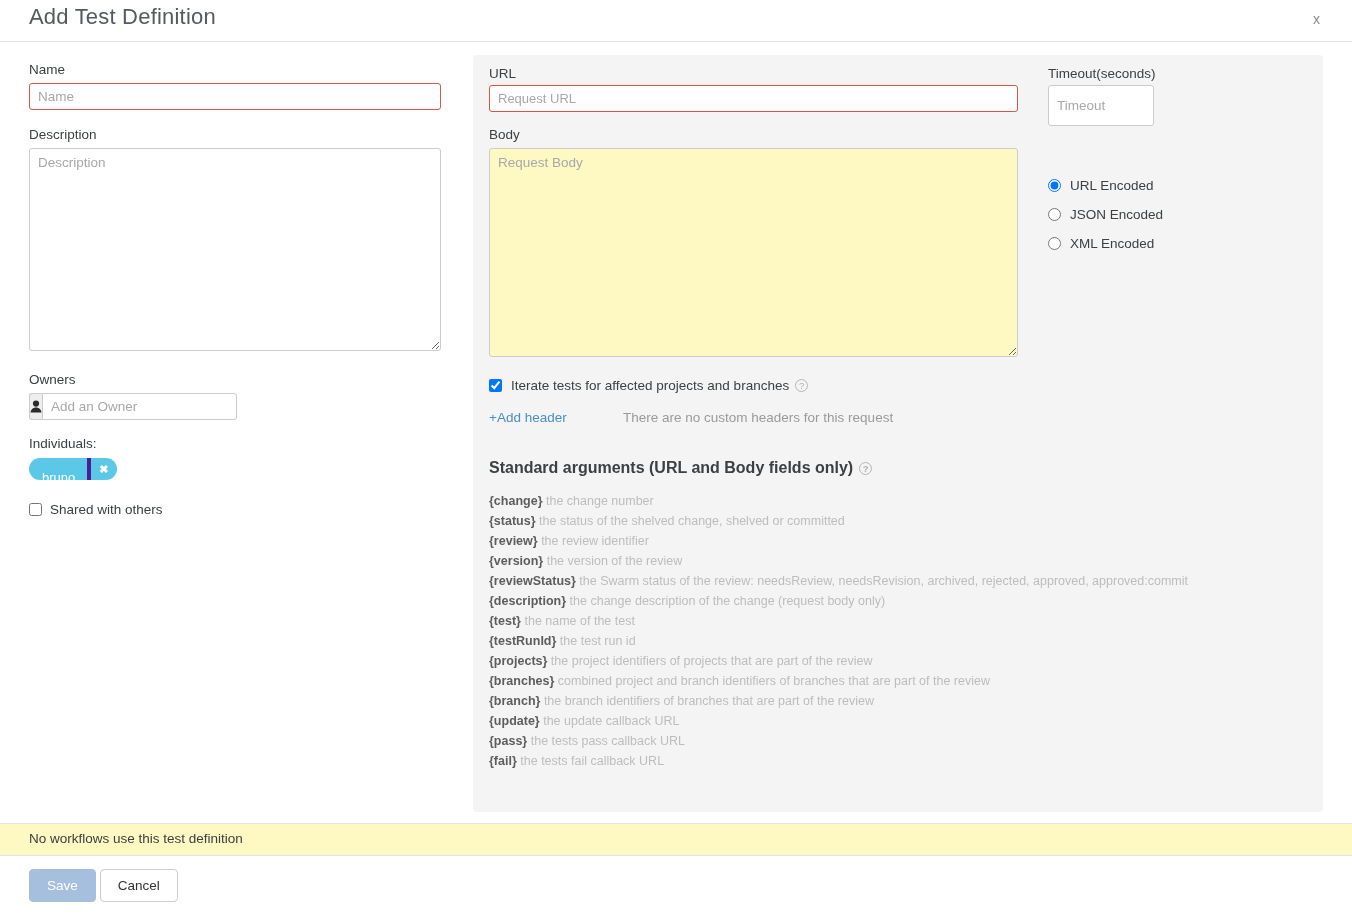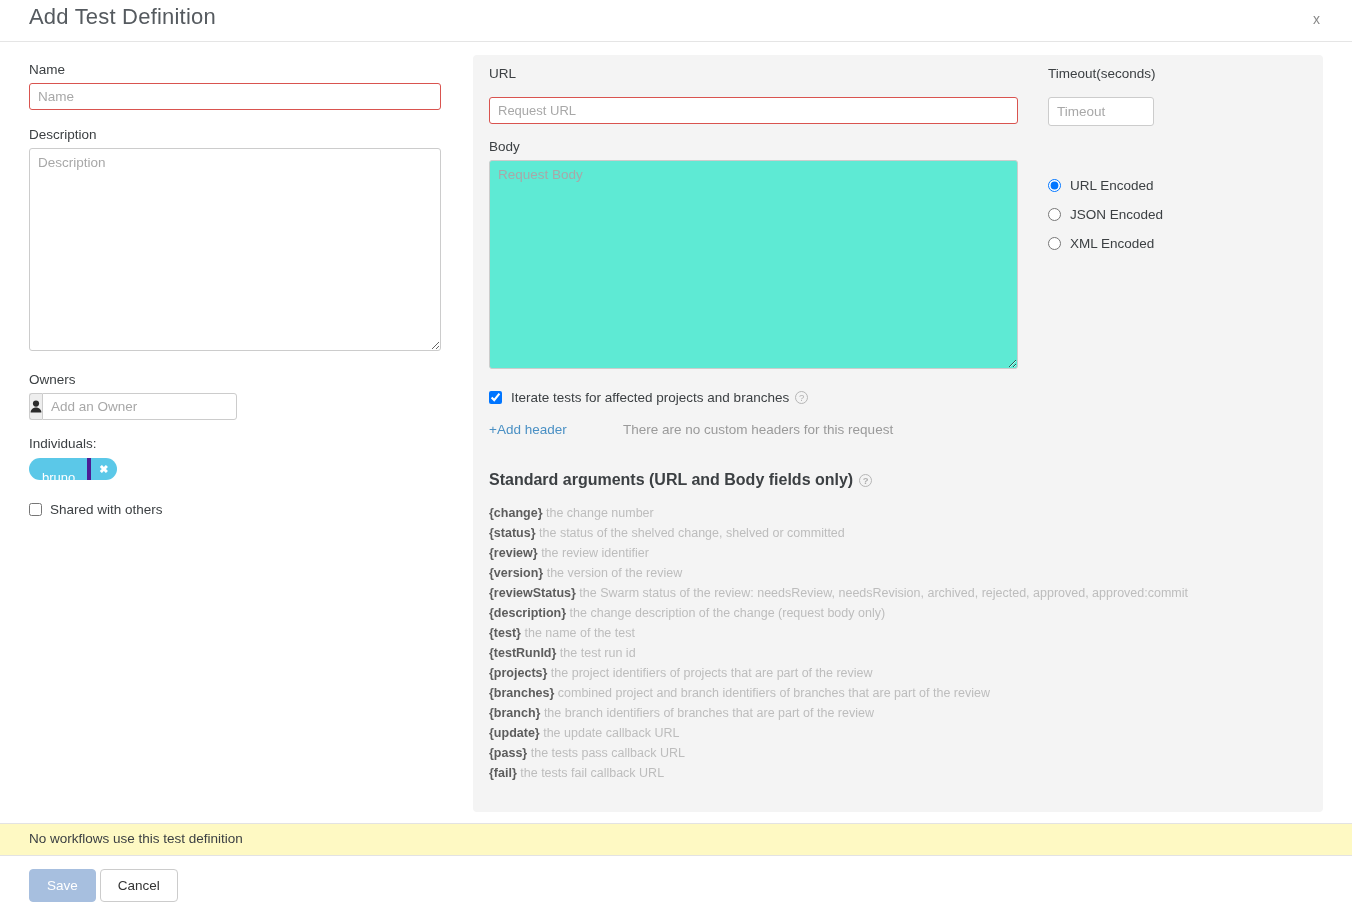--- a/index.html
+++ b/index.html
@@ -86,40 +86,40 @@
     width: 13px; height: 13px; margin: 0; cursor: pointer;
   }
 
   
   .right-panel {
     position: absolute; left: 473px; top: 55px; width: 850px; height: 757px;
     background: #f4f4f4; border-radius: 4px;
   }
   .rp-inner { position: absolute; left: 16px; top: 11px; }
 
-  .url-label { font-size: 13.5px; color: #3c4043; margin-bottom: 16px; }
+  .url-label { font-size: 13.5px; color: #3c4043; margin-bottom: 4px; }
   .url-input {
     width: 529px; height: 27px; border: 1px solid #d9534f; border-radius: 3px;
     padding: 3px 8px; font-size: 13px; color: #444; background: #fff;
     font-family: "Liberation Sans", sans-serif; outline: none;
   }
   .url-input::placeholder { color: #a8a8a8; }
 
   .timeout-wrap { position: absolute; left: 575px; top: 11px; }
   .timeout-input {
-    width: 106px; height: 29px; border: 1px solid #cccccc; border-radius: 3px;
+    width: 106px; height: 41px; border: 1px solid #cccccc; border-radius: 3px;
     padding: 3px 8px; font-size: 13.5px; color: #444; background: #fff;
     font-family: "Liberation Sans", sans-serif; outline: none;
   }
   .timeout-input::placeholder { color: #a8a8a8; }
 
   .body-label { font-size: 13.5px; color: #3c4043; margin: 15px 0 6px; }
   .ta-body {
     width: 529px; height: 209px; border: 1px solid #cccccc; border-radius: 3px;
-    padding: 6px 8px; font-size: 13.5px; color: #444; background: #5eead4;
+    padding: 6px 8px; font-size: 13.5px; color: #444; background: #fef9c3;
     font-family: "Liberation Sans", sans-serif; resize: both; outline: none;
   }
   .ta-body::placeholder { color: #a8a8a8; }
 
   .encoding-list { position: absolute; left: 575px; top: 116px; }
   .enc-row { display: flex; align-items: center; height: 29px; }
   .enc-row label { font-size: 13.5px; color: #3c4043; margin-left: 9px; cursor: pointer; }
   input[type="radio"].plain { width: 13px; height: 13px; margin: 0; cursor: pointer; }
 
   .iterate-row { display: flex; align-items: center; margin-top: 17px; }

